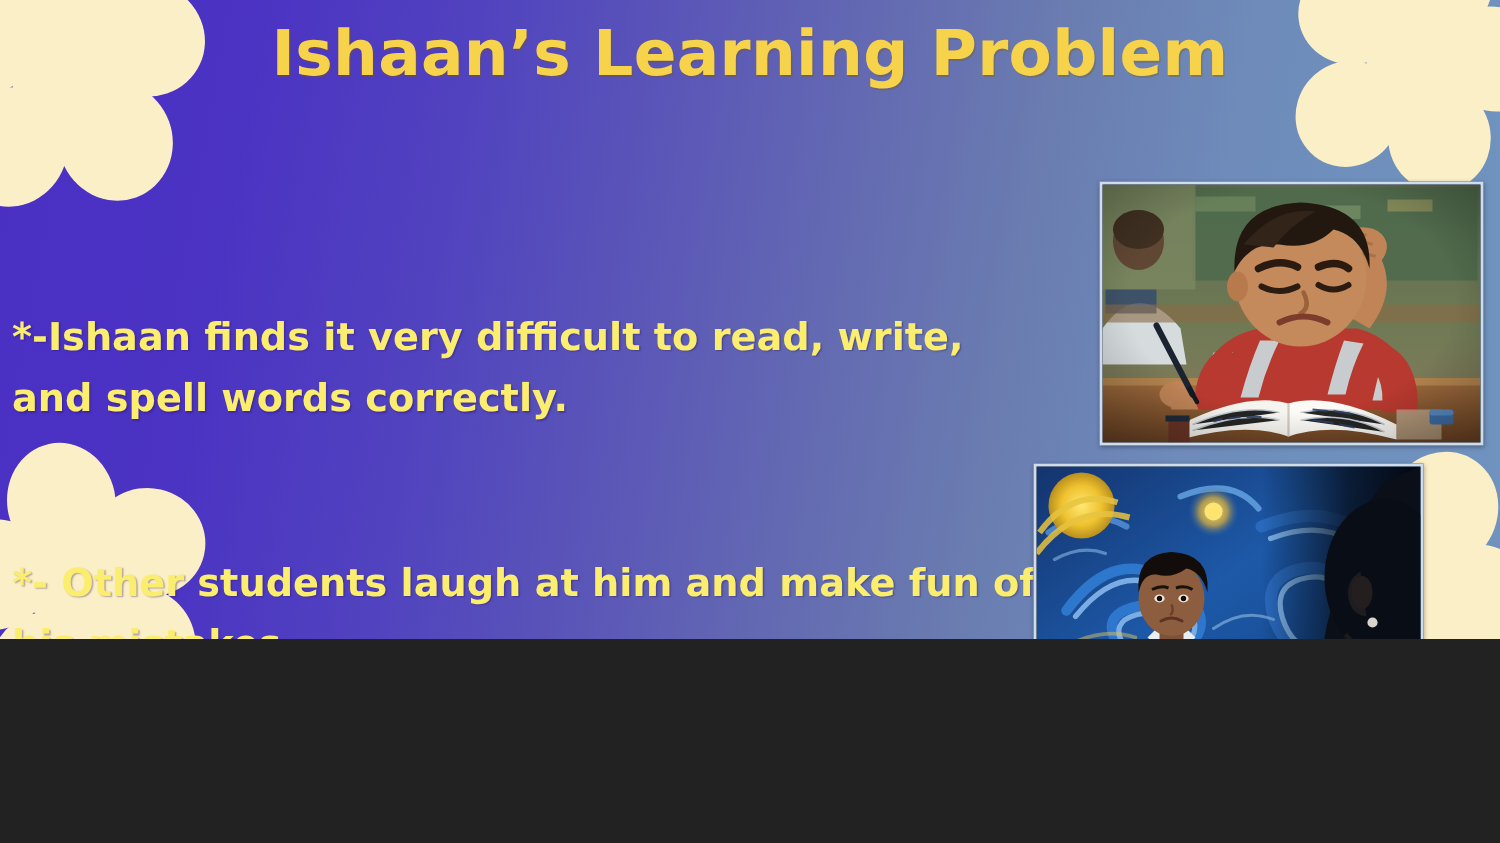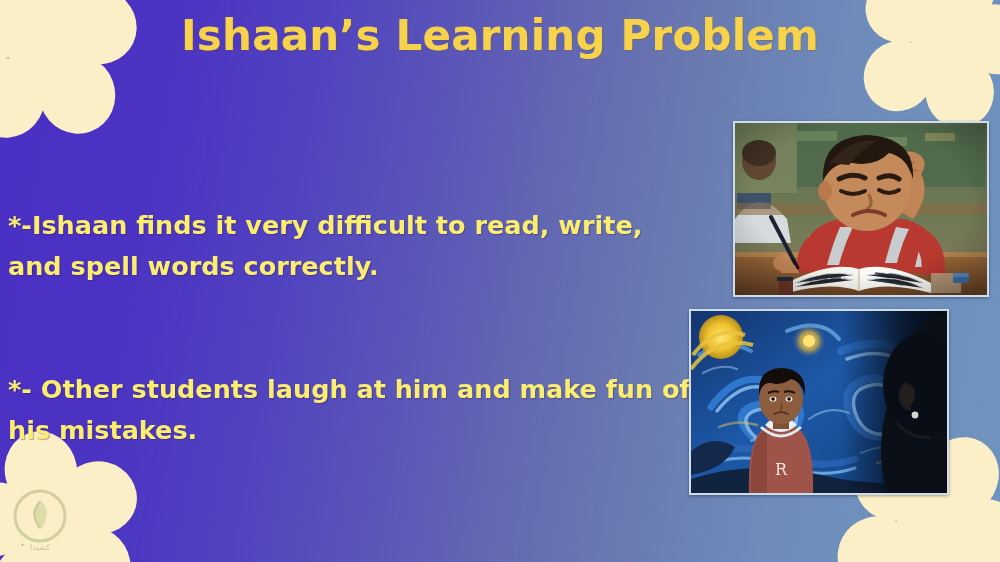--- a/index.html
+++ b/index.html
@@ -3,21 +3,21 @@
 <meta charset="utf-8">
 <style>
   html, body {
     margin: 0;
     padding: 0;
     background: #222;
   }
   #slide {
     position: relative;
     width: 1000px;
-    height: 562px;
+    height: 426px;
     overflow: hidden;
     font-family: "DejaVu Sans", sans-serif;
     background: linear-gradient(100deg,
         #4a2fc4 0%,
         #4b33c3 16%,
         #5143bf 30%,
         #5a55b8 42%,
         #6369b2 54%,
         #6a7cb0 66%,
         #6e8bba 78%,
@@ -376,22 +376,14 @@
         <path d="M256 0 L256 182 L196 182 Q184 140 196 96 Q204 44 232 10 Z" fill="#0a0f18"></path>
         <ellipse cx="232" cy="74" rx="40" ry="52" fill="#090d15"></ellipse>
         <path d="M216 70 q-10 6 -8 18 q2 11 12 12" fill="#1d1c1f"></path>
         <ellipse cx="217" cy="84" rx="7" ry="11" fill="#241f1e"></ellipse>
         <circle cx="224" cy="104" r="3.4" fill="#d8d5cf"></circle>
         <path d="M206 112 q14 16 34 14" stroke="#1b1a1d" stroke-width="3" fill="none"></path>
       </g>
     </svg>
   </div>
 
-  <div id="watermark">
-    <svg width="74" height="66" viewBox="0 0 74 66">
-      <circle cx="34" cy="28" r="25" fill="none" stroke="#7d8c4e" stroke-width="3"></circle>
-      <path d="M34 12 q14 12 0 30 q-14 -18 0 -30 z" fill="#9aa85f" opacity="0.85"></path>
-      <path d="M34 14 q-11 11 0 26" fill="none" stroke="#6f7f46" stroke-width="2"></path>
-      <text class="wm-text" x="34" y="62" text-anchor="middle">كشيدا</text>
-    </svg>
-  </div>
 
 </div>
 
 </body></html>

